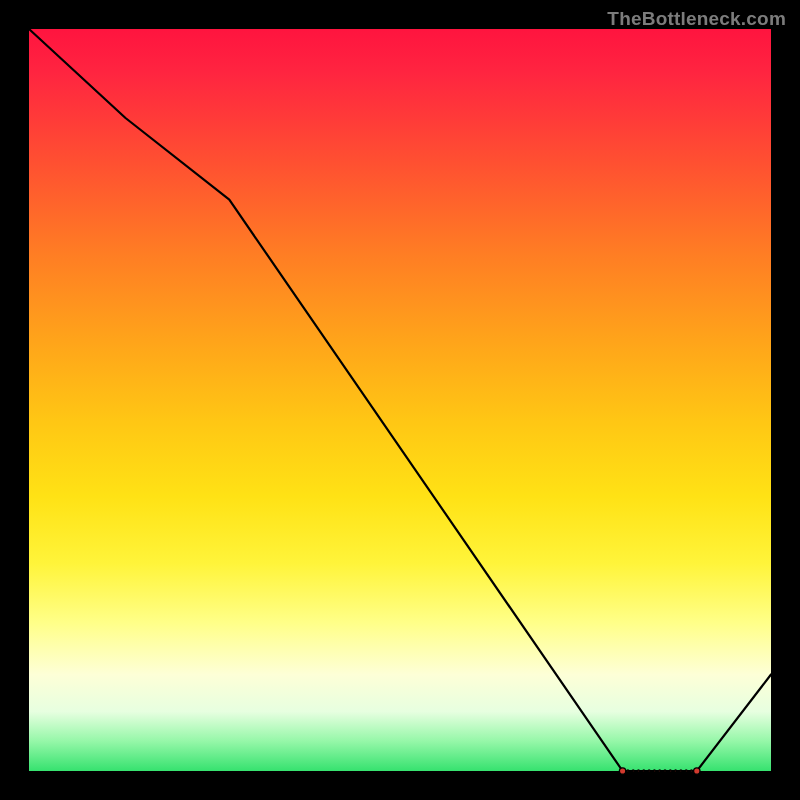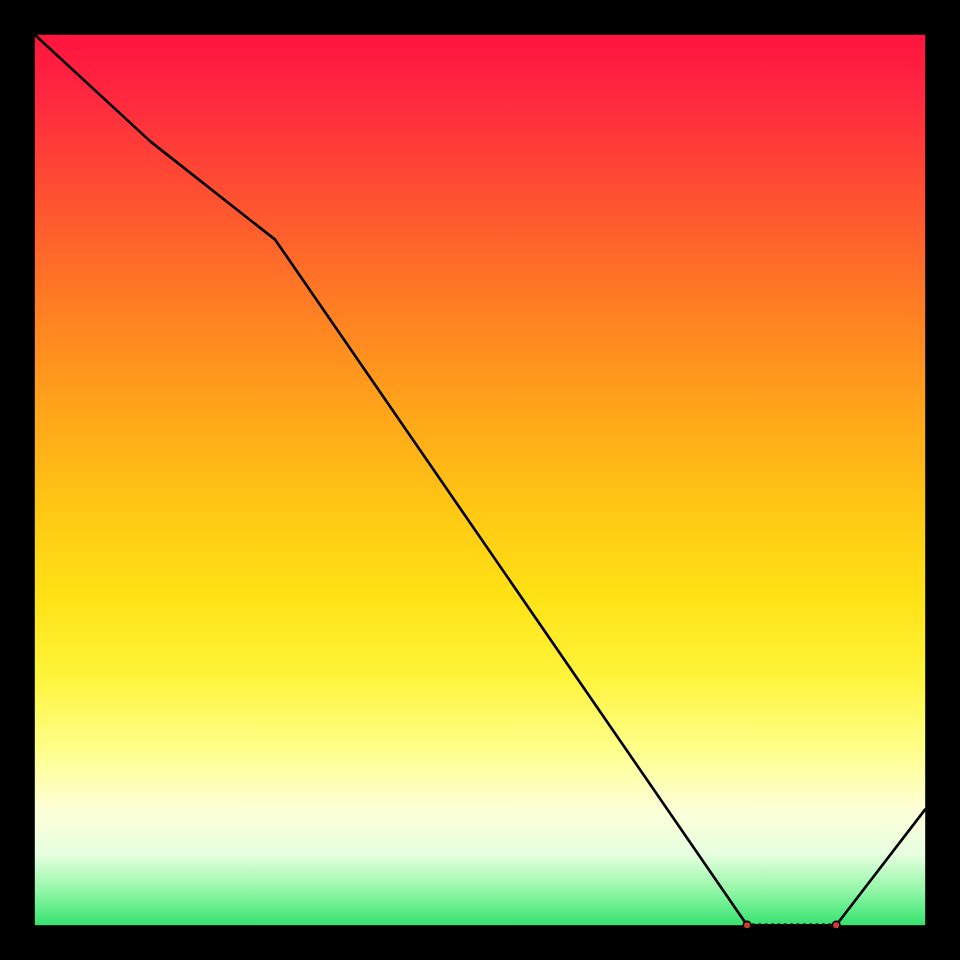--- a/index.html
+++ b/index.html
@@ -98,13 +98,14 @@
         <circle cx="636.0" cy="742.0" r="1" class="dot"></circle>
         <circle cx="641.3" cy="742.0" r="1" class="dot"></circle>
         <circle cx="646.6" cy="742.0" r="1" class="dot"></circle>
         <circle cx="651.9" cy="742.0" r="1" class="dot"></circle>
         <circle cx="657.2" cy="742.0" r="1" class="dot"></circle>
         <circle cx="662.5" cy="742.0" r="1" class="dot"></circle>
       </g>
     <text id="flat-label" class="flat-label" x="630.7" y="741.0" text-anchor="middle"></text>
   </svg>
 
+  <div class="watermark">TheBottleneck.com</div>
 </div>
 
 </body></html>

